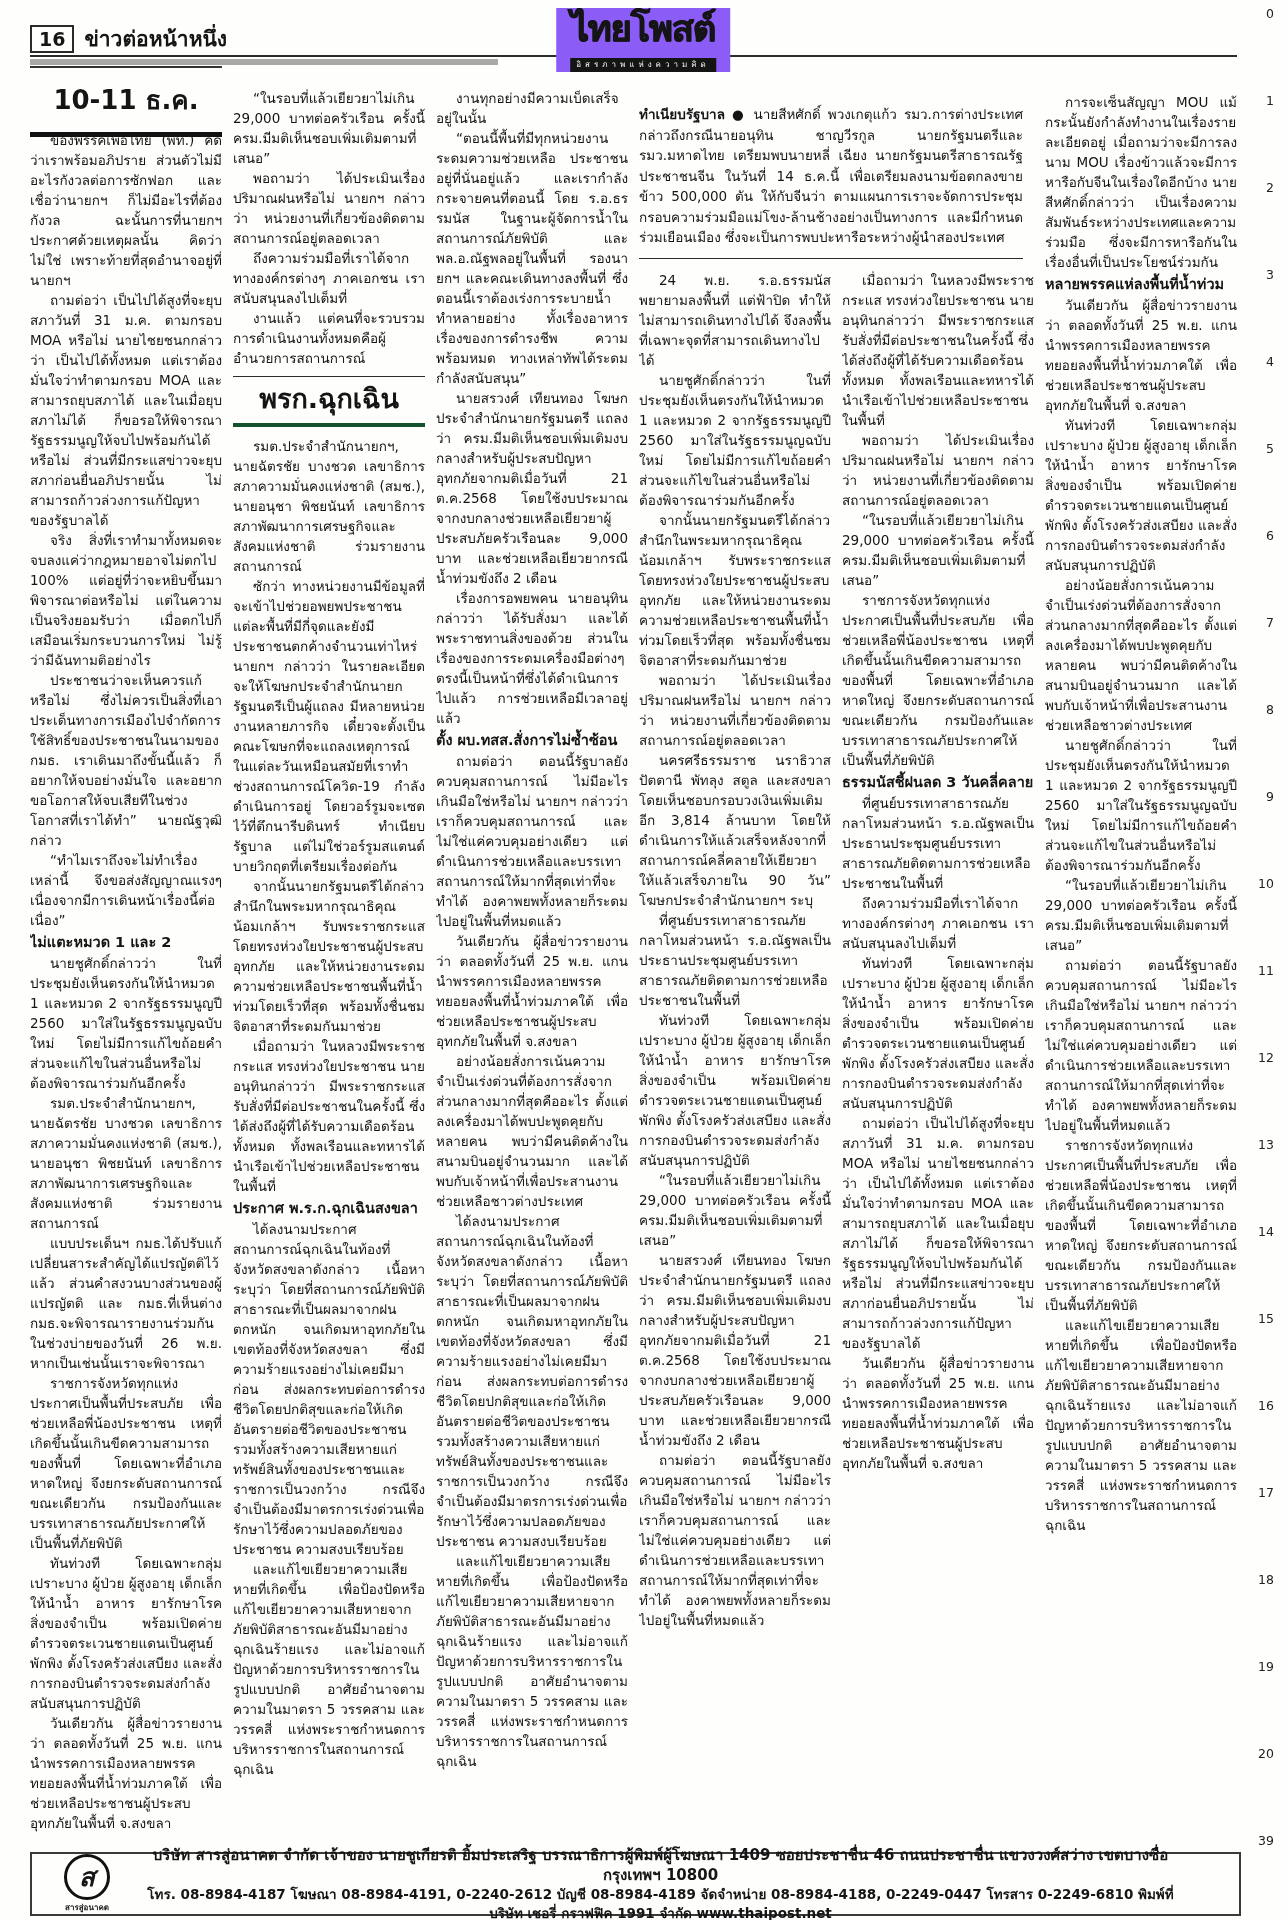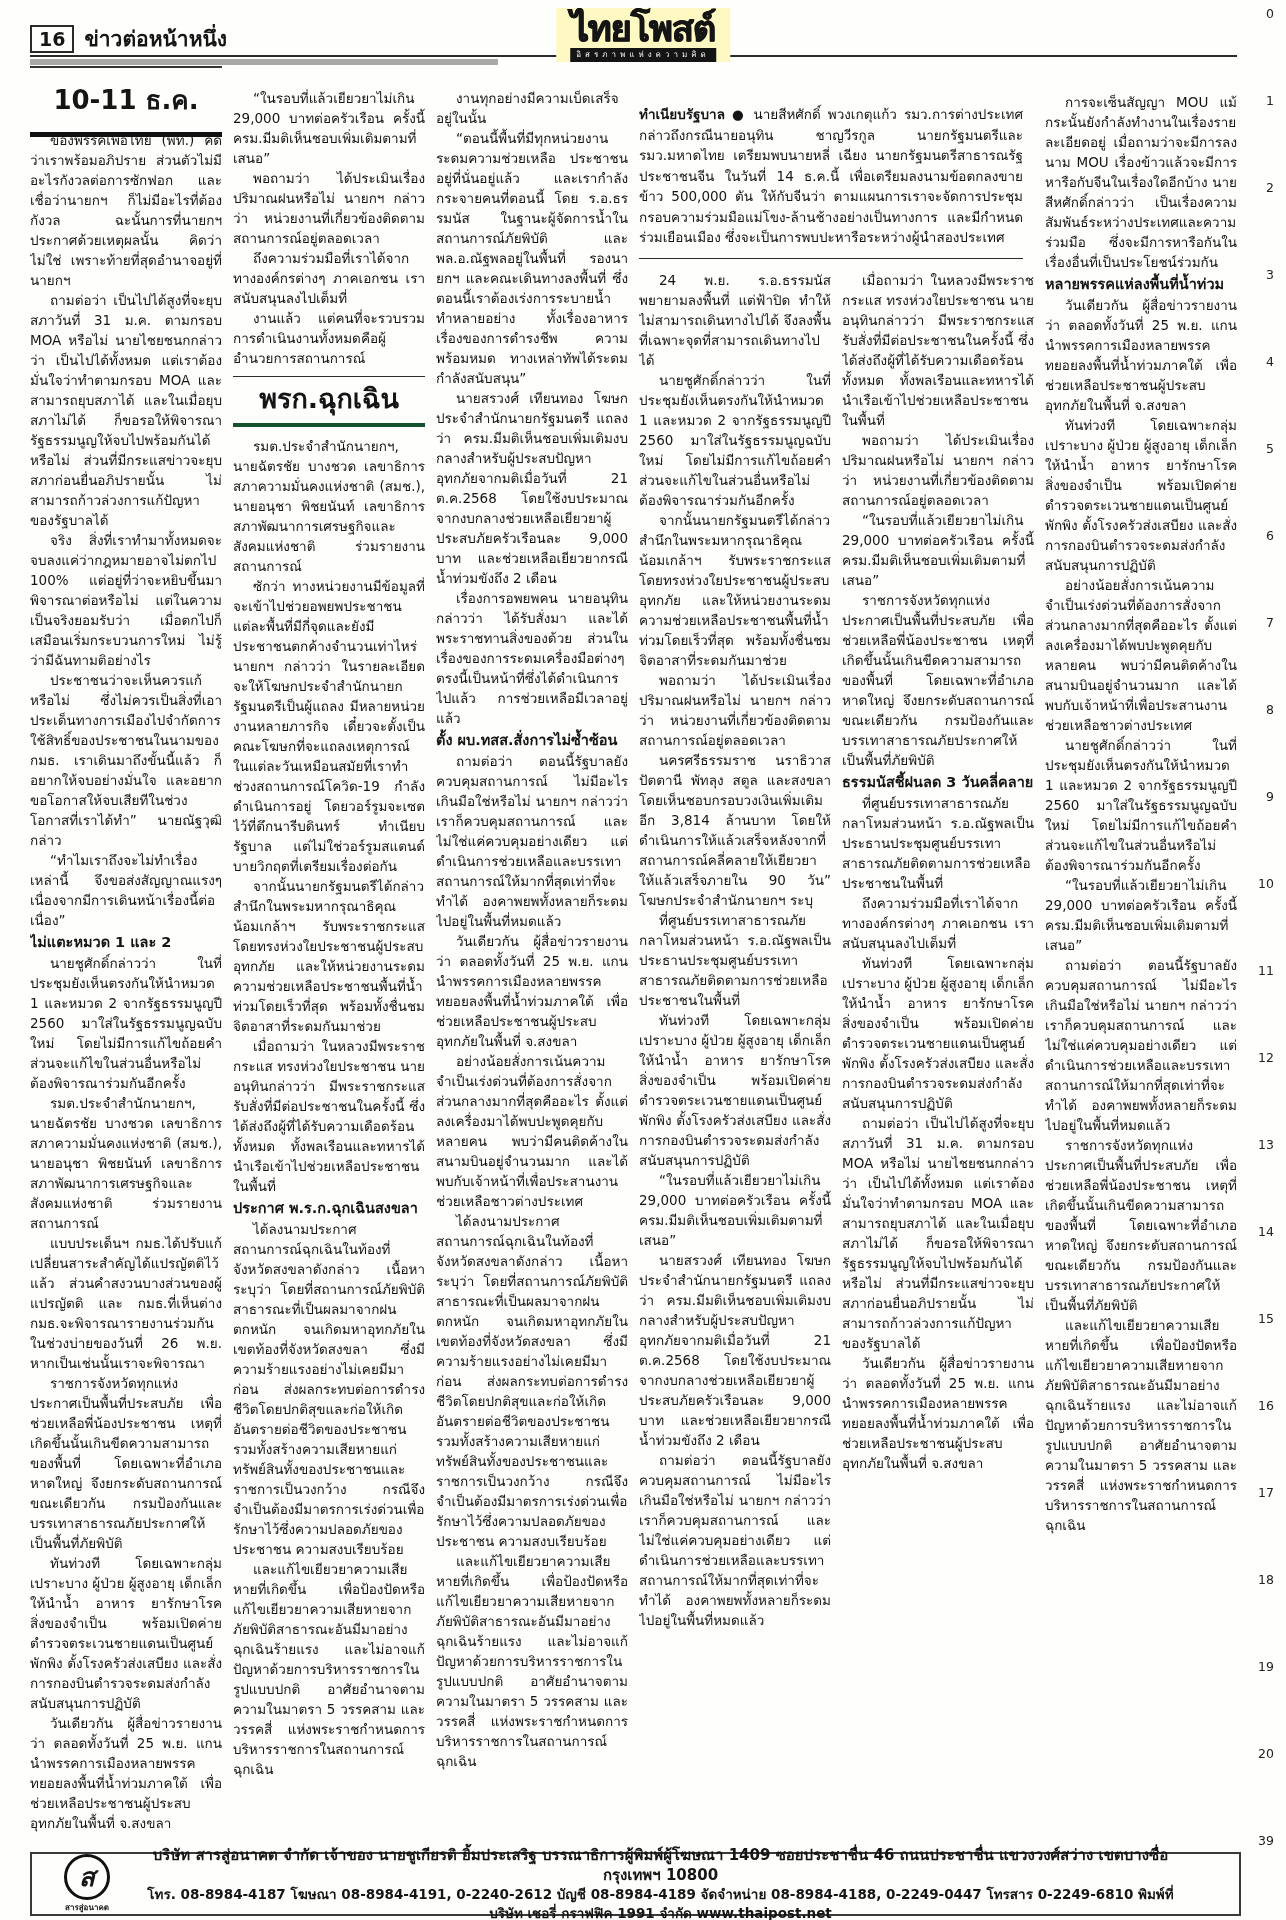--- a/index.html
+++ b/index.html
@@ -4,25 +4,25 @@
 <style>
   html,body{margin:0;padding:0;background:#e8e8e4;}
   .page{position:relative;width:1286px;height:1920px;margin:0 auto;background:#fefefc;
         font-family:"DejaVu Sans","Liberation Sans",sans-serif;color:#151515;overflow:hidden;}
   
   .hdr-left{position:absolute;left:30px;top:22px;display:flex;align-items:center;gap:10px;}
   .page-num{border:2px solid #2a2a2a;font-size:19px;font-weight:bold;padding:1px 7px;line-height:22px;}
   .section-title{font-size:21px;font-weight:bold;letter-spacing:0;}
   .rule-main{position:absolute;left:30px;width:1207px;top:55px;border-top:2px solid #2b2b2b;}
   .gray-band{position:absolute;left:30px;width:468px;top:59px;height:6px;background:#a9a9a6;}
-  .masthead{position:absolute;left:50%;top:8px;transform:translateX(-50%);background:#fef9c3;
+  .masthead{position:absolute;left:50%;top:8px;transform:translateX(-50%);background:#8b5cf6;
             padding:2px 14px 0;z-index:5;text-align:center;}
   .masthead-title{font-size:36px;font-weight:900;letter-spacing:-1px;line-height:38px;
                   text-shadow:0.6px 0 #111, -0.6px 0 #111;}
-  .masthead-tagline{margin-top:0;background:#141414;color:#fff;font-size:8px;letter-spacing:4px;
+  .masthead-tagline{margin-top:10px;background:#141414;color:#fff;font-size:8px;letter-spacing:4px;
                     padding:2px 6px 3px;line-height:9px;}
   
   .kicker{position:absolute;left:30px;top:66px;width:192px;border-top:2px solid #333;
           border-bottom:5px solid #111;text-align:center;padding:11px 0 12px;background:#fefefc;z-index:4;}
   .kicker-text{font-size:26px;font-weight:bold;}
   
   .headline{position:absolute;left:636px;top:50px;width:601px;font-size:38px;font-weight:800;
             line-height:42px;text-align:center;letter-spacing:-1px;white-space:nowrap;}
   .lead-block{position:absolute;left:639px;top:104px;width:384px;height:146px;overflow:hidden;
               font-size:13.5px;line-height:20.5px;text-align:justify;}

